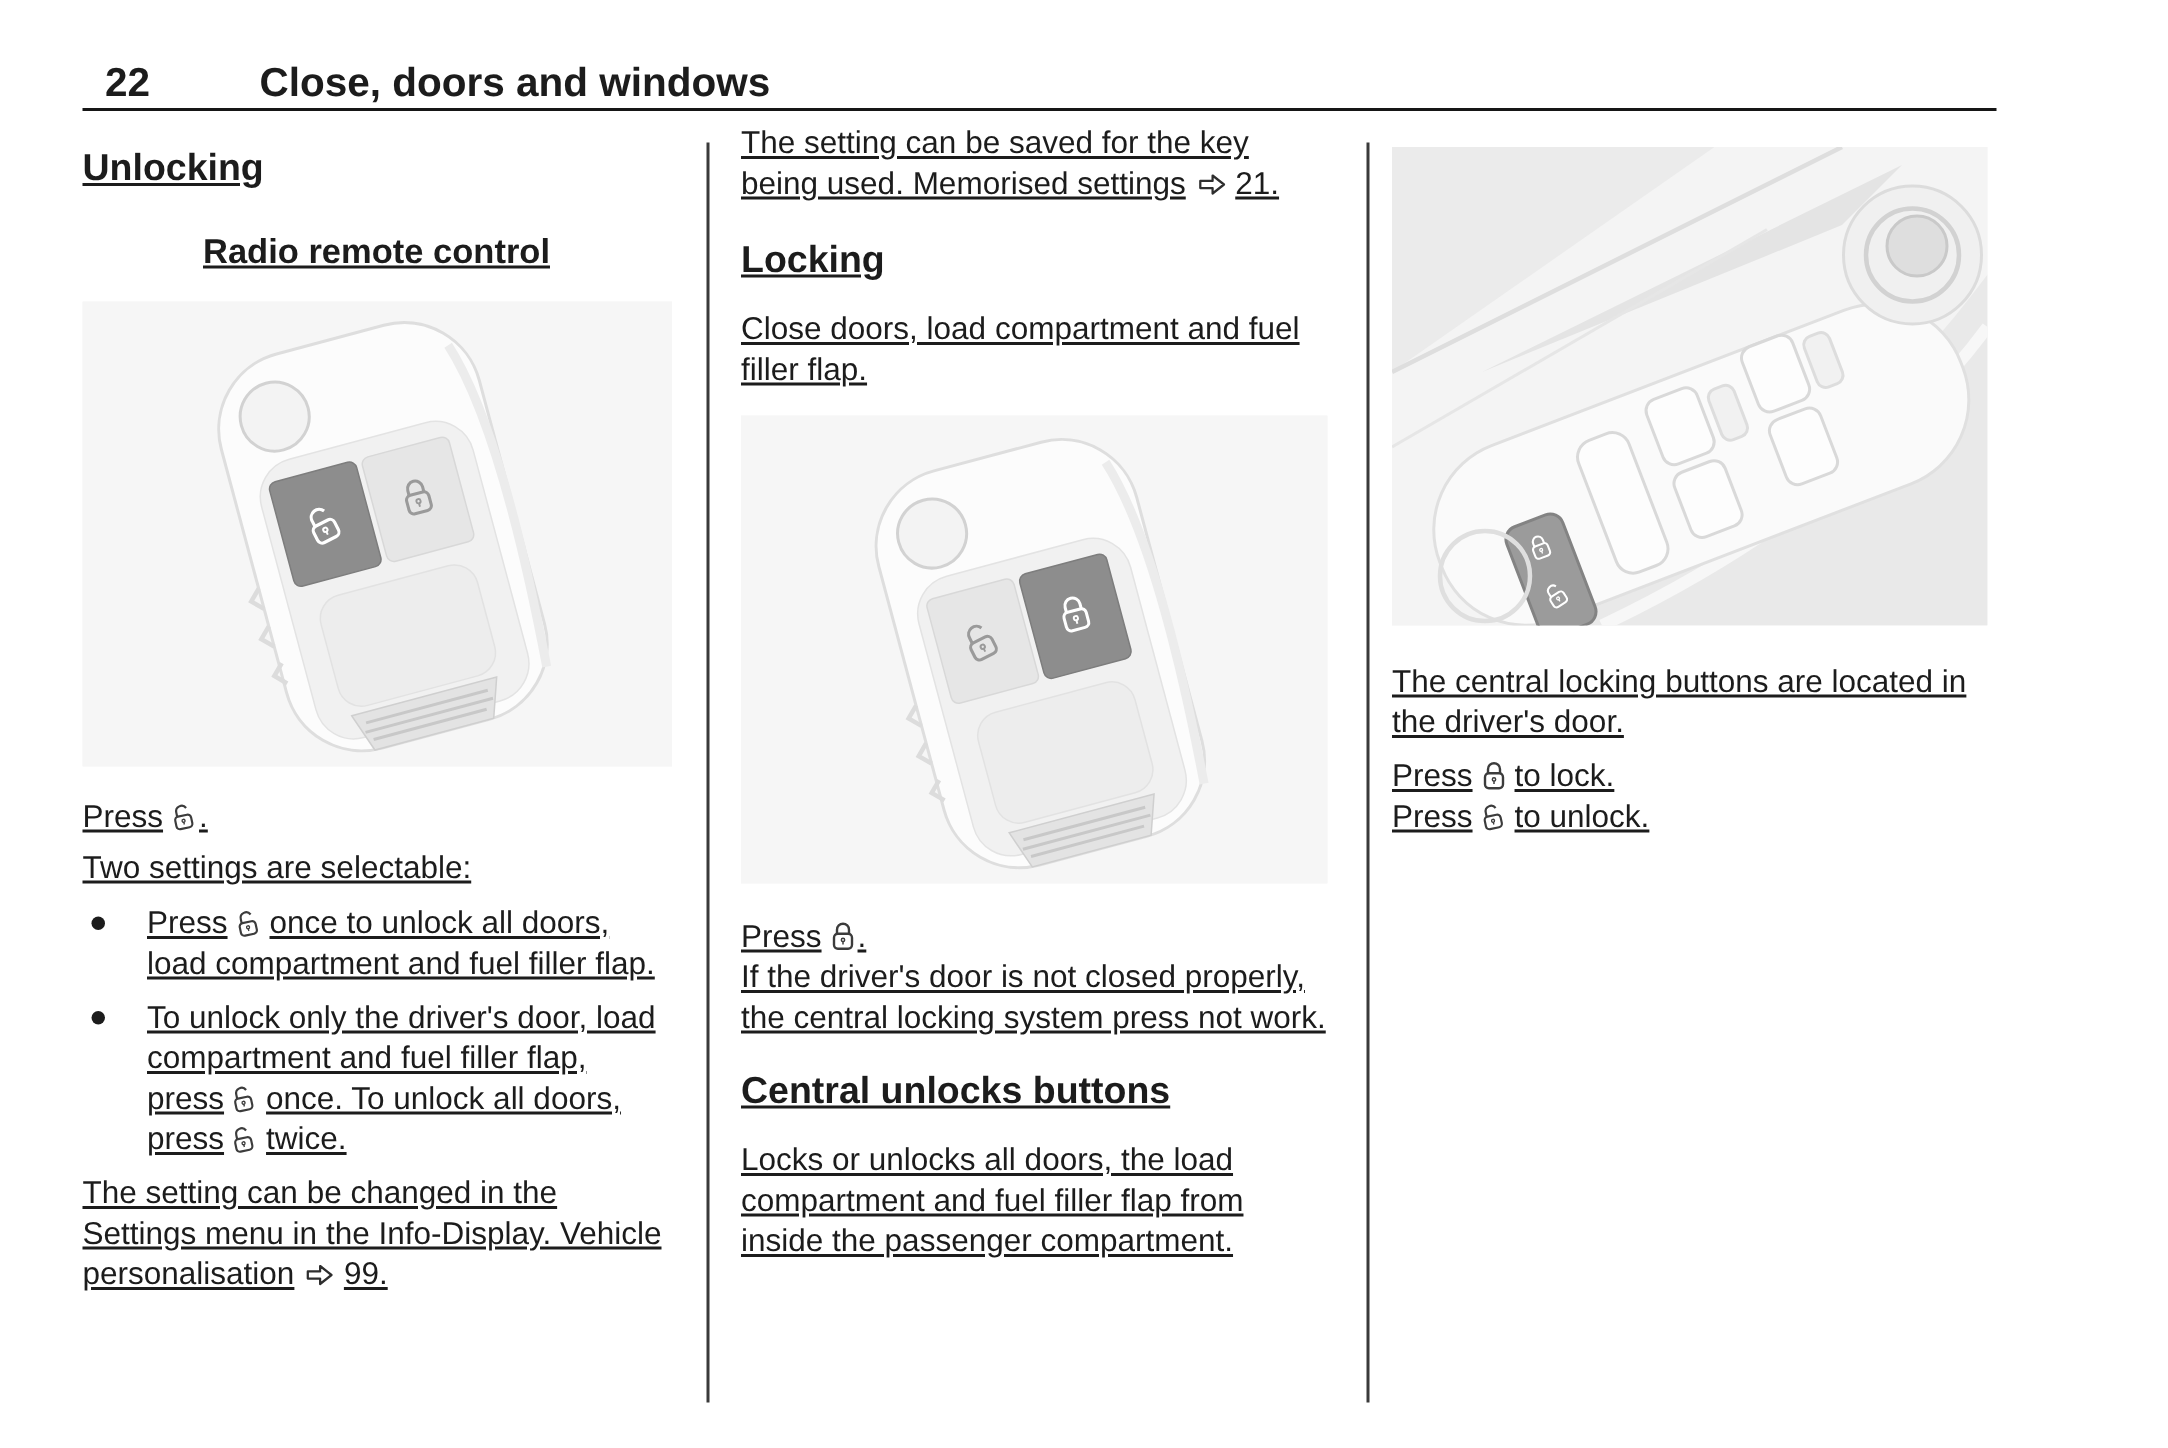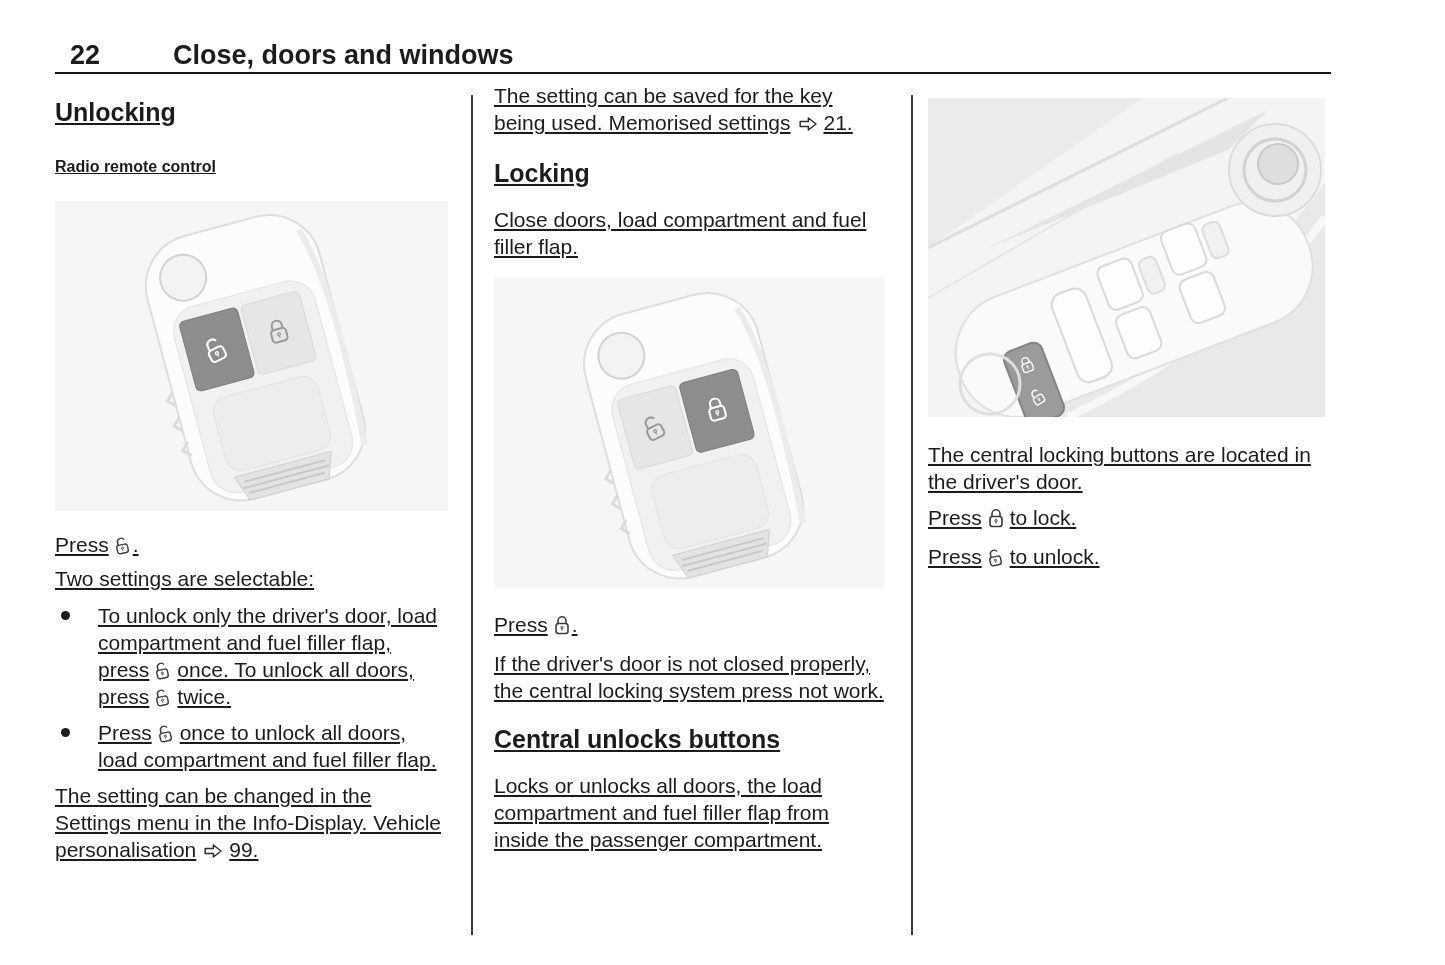--- a/index.html
+++ b/index.html
@@ -9,25 +9,25 @@
   .hdr-num{position:absolute;left:70px;top:40px;font-size:27px;font-weight:bold;}
   .hdr-title{position:absolute;left:173px;top:40px;font-size:27px;font-weight:bold;}
   .hdr-rule{position:absolute;left:55px;top:72px;width:1276px;height:2px;background:#161616;}
   .vdiv{position:absolute;top:95px;width:2px;height:840px;background:#3a3a3a;}
   .vdiv.one{left:471px;} .vdiv.two{left:911px;}
   .col{position:absolute;font-size:21px;line-height:27px;text-decoration:underline;}
   .col1{left:55px;top:97px;width:392px;}
   .col2{left:494px;top:82px;width:390px;}
   .col3{left:928px;top:98px;width:397px;}
   h2{font-size:25px;line-height:30px;font-weight:bold;margin:0;}
-  h3{font-size:16px;line-height:24px;font-weight:bold;margin:0;}
+  h3{font-size:23px;line-height:24px;font-weight:bold;margin:0;text-align:center;}
   p{margin:0;}
   .mt28{margin-top:28px;} .mt22{margin-top:22px;} .mt20{margin-top:20px;}
   .mt18{margin-top:18px;} .mt17{margin-top:17px;} .mt24{margin-top:24px;}
-  .mt9{margin-top:9px;} .mt8{margin-top:12px;} .mt7{margin-top:7px;} .mt6{margin-top:6px;}
+  .mt9{margin-top:9px;} .mt8{margin-top:0;} .mt7{margin-top:7px;} .mt6{margin-top:6px;}
   figure{margin:0;background:#f6f6f6;}
   .fig1{width:393px;height:310px;}
   .fig2{width:391px;height:312px;}
   .fig3{width:397px;height:319px;}
   ul{list-style:none;margin:10px 0 0 0;padding:0;}
   li{position:relative;padding-left:43px;margin-bottom:9px;}
   li::before{content:"";position:absolute;left:6px;top:9px;width:9px;height:9px;
              border-radius:50%;background:#1c1c1c;}
   .inl{width:18px;height:22px;vertical-align:-4px;margin:0 5px;color:#3c3c3c;}
   .arr{width:20px;height:16px;vertical-align:-2px;margin:0 6px 0 7px;color:#2e2e2e;}
@@ -87,28 +87,28 @@
     </svg>
   </figure>
 
   <p class="mt20"><span>Press</span><svg class="inl">
         <use href="#sym-unlock"></use>
       </svg><span style="margin-left:-4px">.</span></p>
 
   <p class="mt7">Two settings are selectable:</p>
 
   <ul>
+    <li><span>Press</span><svg class="inl">
+          <use href="#sym-unlock"></use>
+        </svg><span>once to unlock all doors, load compartment and fuel filler flap.</span></li>
     <li><span>To unlock only the driver's door, load compartment and fuel filler flap, press</span><svg class="inl">
           <use href="#sym-unlock"></use>
         </svg><span>once. To unlock all doors, press</span><svg class="inl">
           <use href="#sym-unlock"></use>
         </svg><span>twice.</span></li>
-    <li><span>Press</span><svg class="inl">
-          <use href="#sym-unlock"></use>
-        </svg><span>once to unlock all doors, load compartment and fuel filler flap.</span></li>
   </ul>
 
   <p class="mt6"><span>The setting can be changed in the Settings menu in the Info-Display. Vehicle personalisation</span><svg class="arr">
         <use href="#sym-arrow"></use>
       </svg><span>99.</span></p>
 </div>
 
 <div class="col col2">
   <p><span>The setting can be saved for the key being used. Memorised settings</span><svg class="arr">
         <use href="#sym-arrow"></use>

